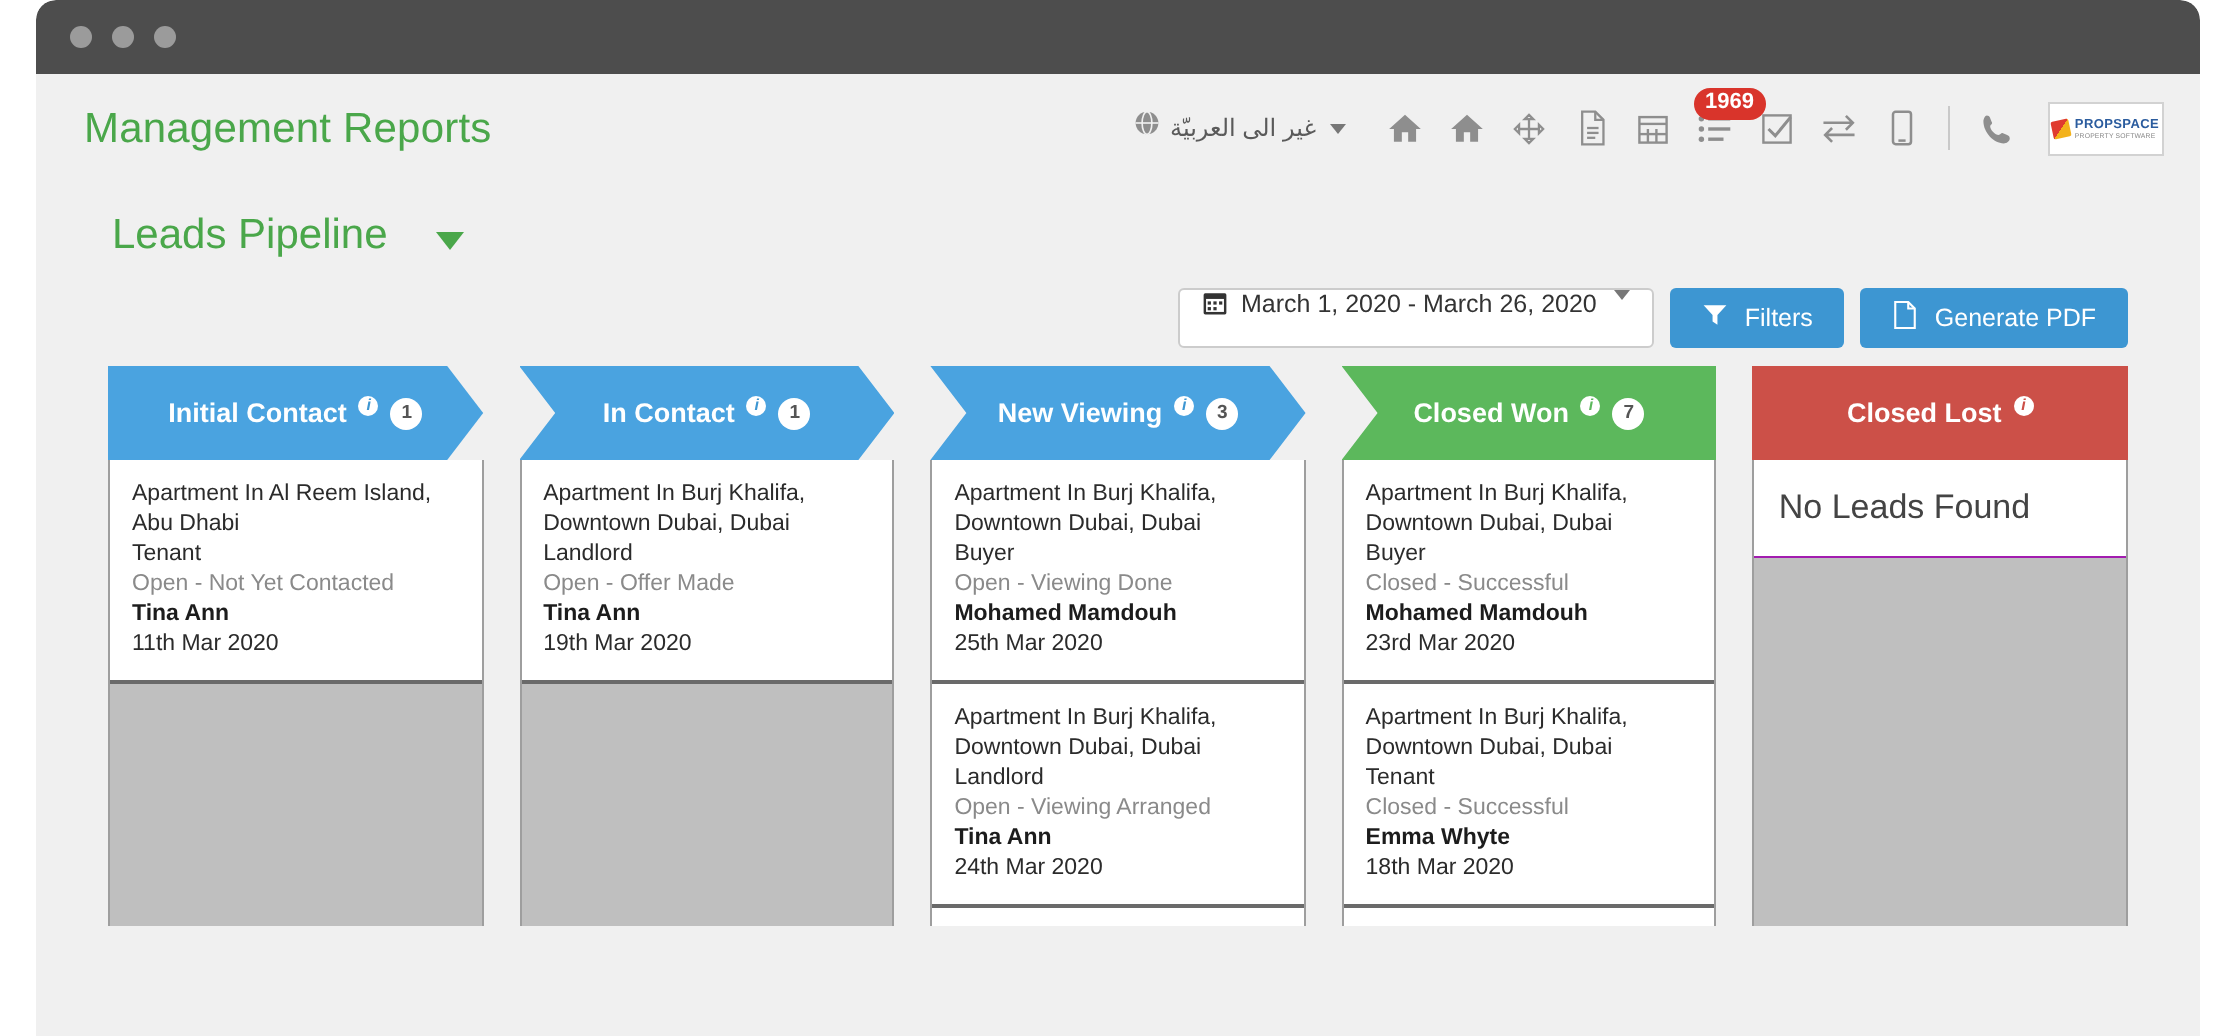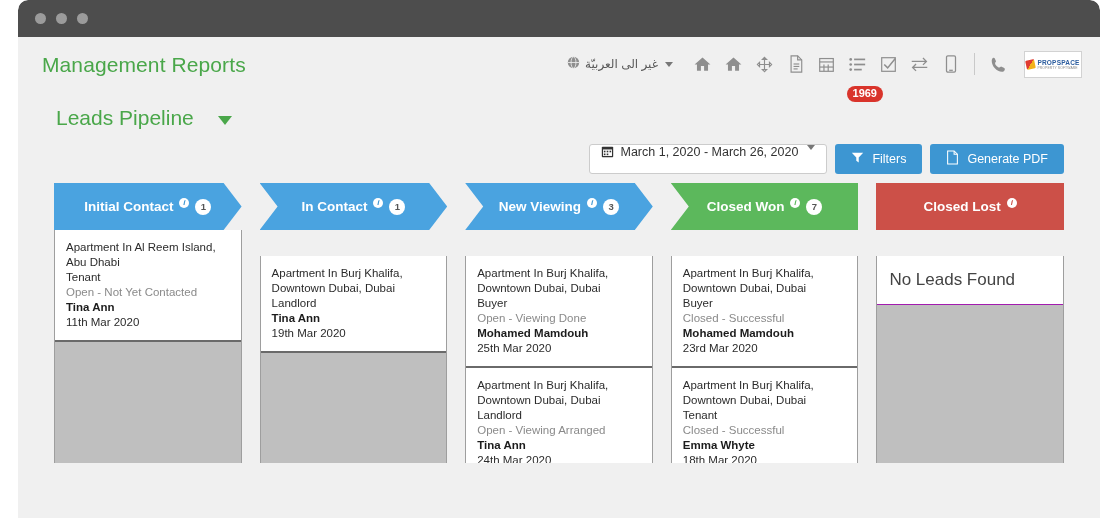--- a/index.html
+++ b/index.html
@@ -103,21 +103,20 @@
     top: -1px; right: -10px;
     background: #d9342b;
     color: #fff;
     font-size: 11px;
     font-weight: bold;
     border-radius: 9px;
     padding: 1px 6px 2px 6px;
     line-height: 13px;
     min-width: 28px;
     text-align: center;
-    margin-top: 42px;
   }
   .tb-sep {
     width: 1px; height: 22px;
     background: #c9c9c9;
     margin: 0 8px;
   }
   .logo-box {
     margin-left: 10px;
     width: 58px; height: 27px;
     background: #fff;
@@ -209,21 +208,21 @@
     display: flex;
     overflow: hidden;
   }
   .stage {
     position: relative;
     flex: 1 1 0;
     min-width: 0;
     display: flex;
     flex-direction: column;
   }
-  .stage + .stage { margin-left: 18px; gap: 26px; }
+  .stage + .stage { margin-left: 18px; }
 
   .stage-head {
     position: relative;
     height: 47px;
     display: flex;
     align-items: center;
     justify-content: center;
     color: #fff;
     font-size: 13.5px;
     font-weight: bold;
@@ -526,20 +525,21 @@
             <div class="label-wrap">
               <span>In Contact</span>
               <span class="info-i blue">i</span>
               <span class="count-pill">1</span>
             </div>
           </div>
           <div class="stage-body">
             <div class="card">
               <div class="prop">Apartment In Burj Khalifa, Downtown Dubai, Dubai</div>
               <div class="role">Landlord</div>
+              <div class="status">Open - Offer Made</div>
               <div class="agent">Tina Ann</div>
               <div class="date">19th Mar 2020</div>
             </div>
           </div>
         </div>
 
         <div class="stage">
           <div class="stage-head">
             <div class="shape blue arrow-both"></div>
             <div class="label-wrap">

